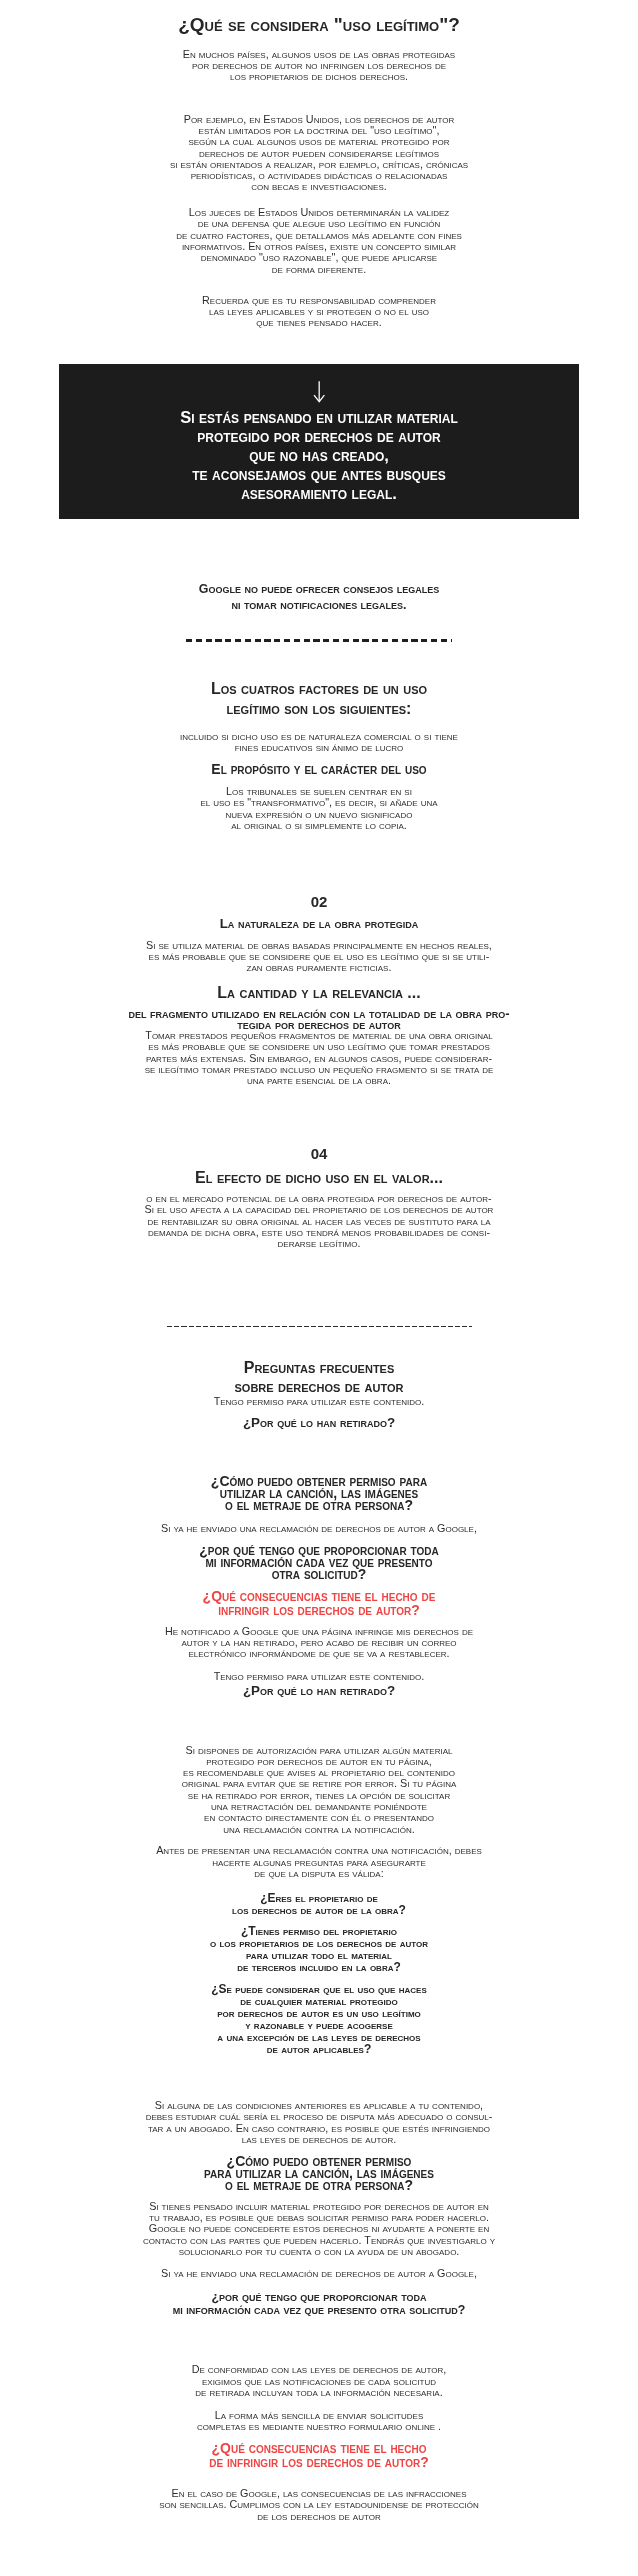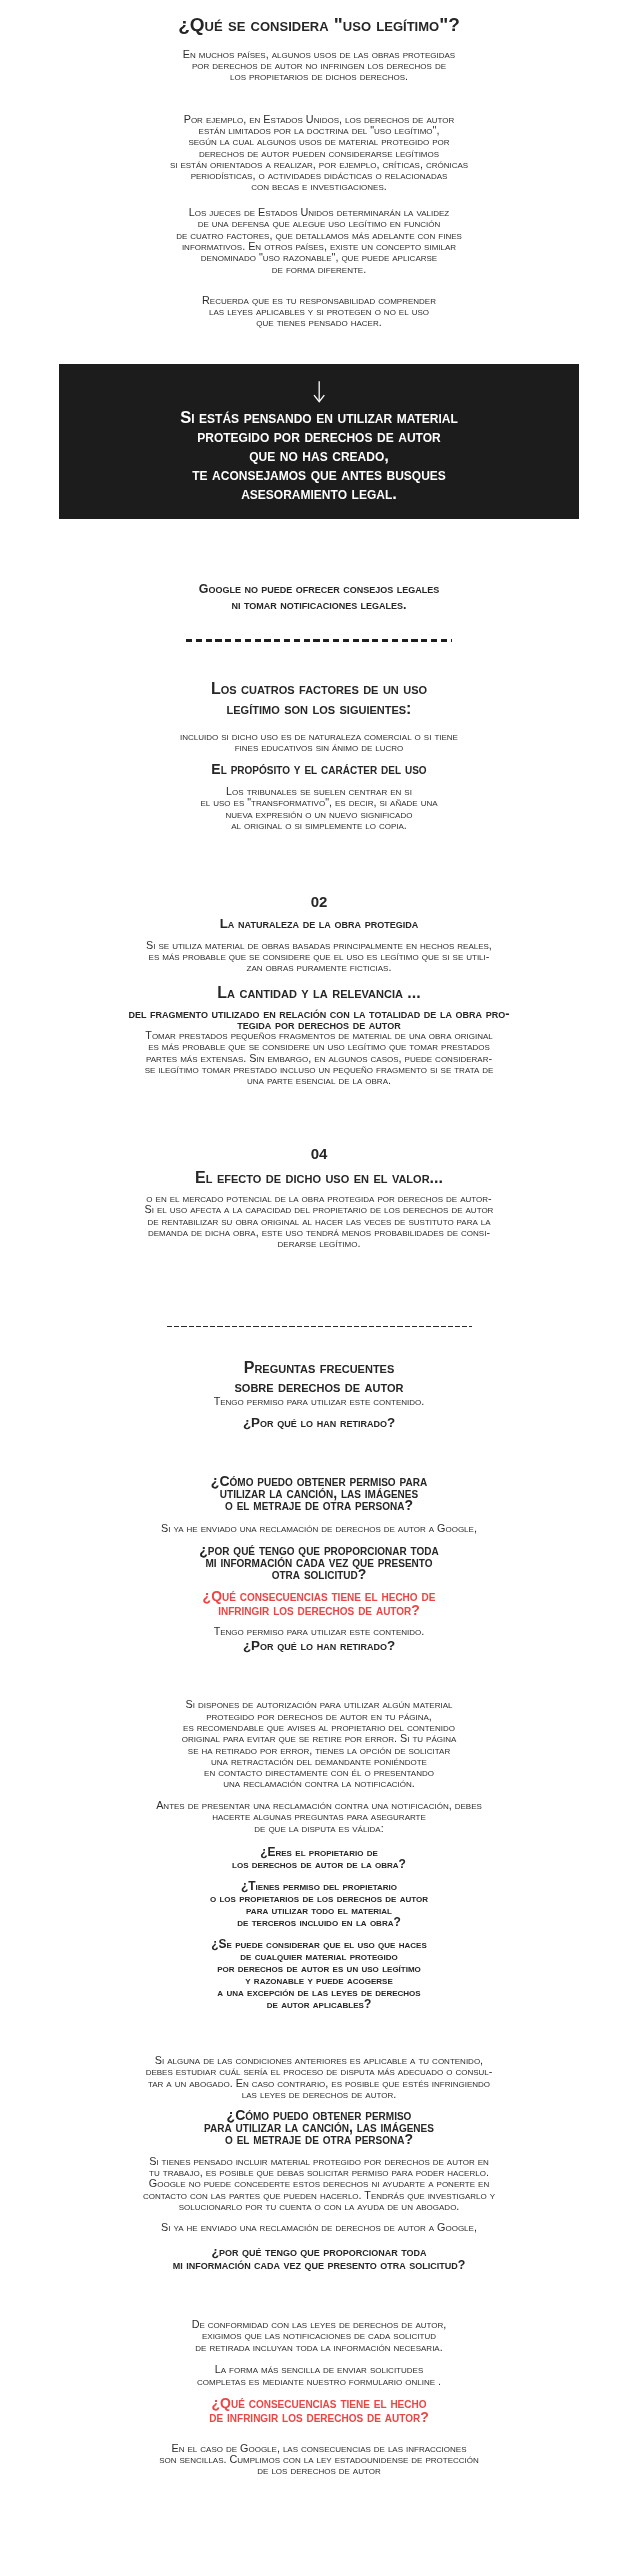--- a/index.html
+++ b/index.html
@@ -127,20 +127,23 @@
 
   <div class="blk t-q3 sc pre" style="margin-bottom:12.4px;">¿Cómo puedo obtener permiso para
 utilizar la canción, las imágenes
 o el metraje de otra persona?</div>
   <div class="blk t-body sc" style="margin-bottom:9.3px;">Si ya he enviado una reclamación de derechos de autor a Google,</div>
   <div class="blk t-q3 sc pre" style="margin-bottom:9.3px;">¿por qué tengo que proporcionar toda
 mi información cada vez que presento
 otra solicitud?</div>
   <div class="blk t-h-cons sc pre" style="margin-bottom:8.2px;">¿Qué consecuencias tiene el hecho de
 infringir los derechos de autor?</div>
+  <div class="blk t-body sc pre" style="margin-bottom:11.3px;">He notificado a Google que una página infringe mis derechos de
+autor y la han retirado, pero acabo de recibir un correo
+electrónico informándome de que se va a restablecer.</div>
   <div class="blk t-body sc" style="margin-bottom:1px;">Tengo permiso para utilizar este contenido.</div>
   <div class="blk t-h-md sc" style="margin-bottom:45px;">¿Por qué lo han retirado?</div>
 
   <div class="blk t-body sc pre" style="margin-bottom:10.3px;">Si dispones de autorización para utilizar algún material
 protegido por derechos de autor en tu página,
 es recomendable que avises al propietario del contenido
 original para evitar que se retire por error. Si tu página
 se ha retirado por error, tienes la opción de solicitar
 una retractación del demandante poniéndote
 en contacto directamente con él o presentando

